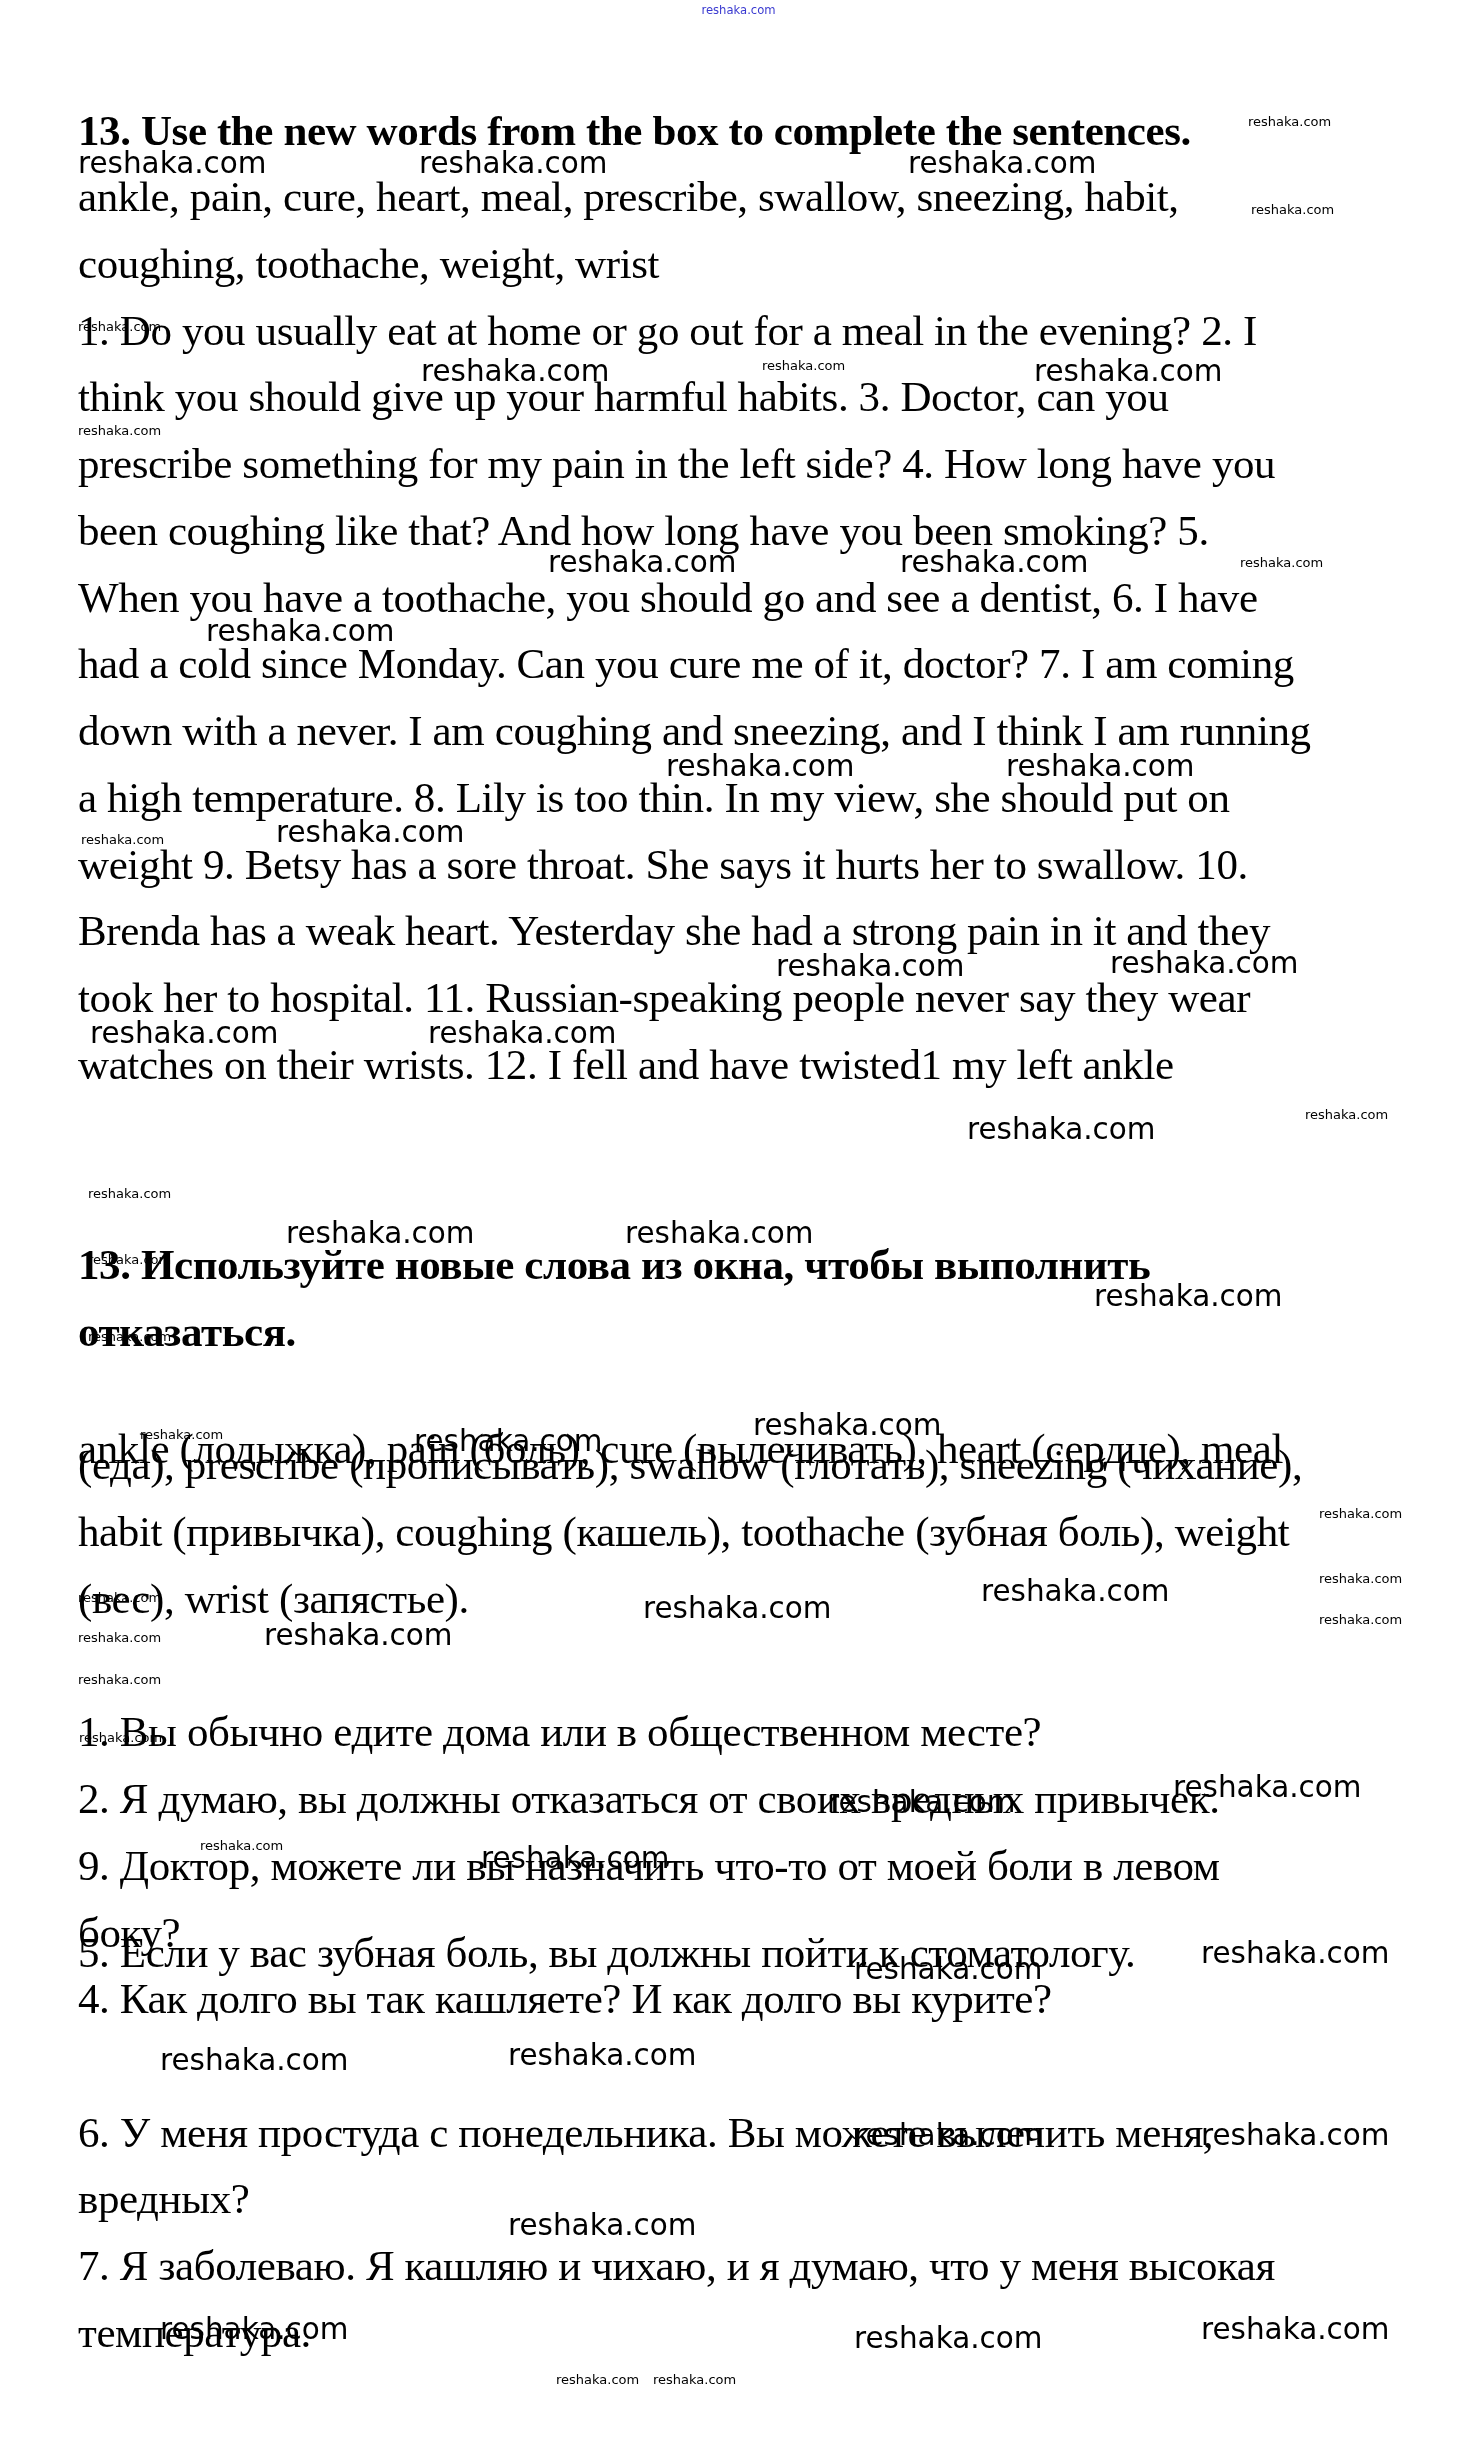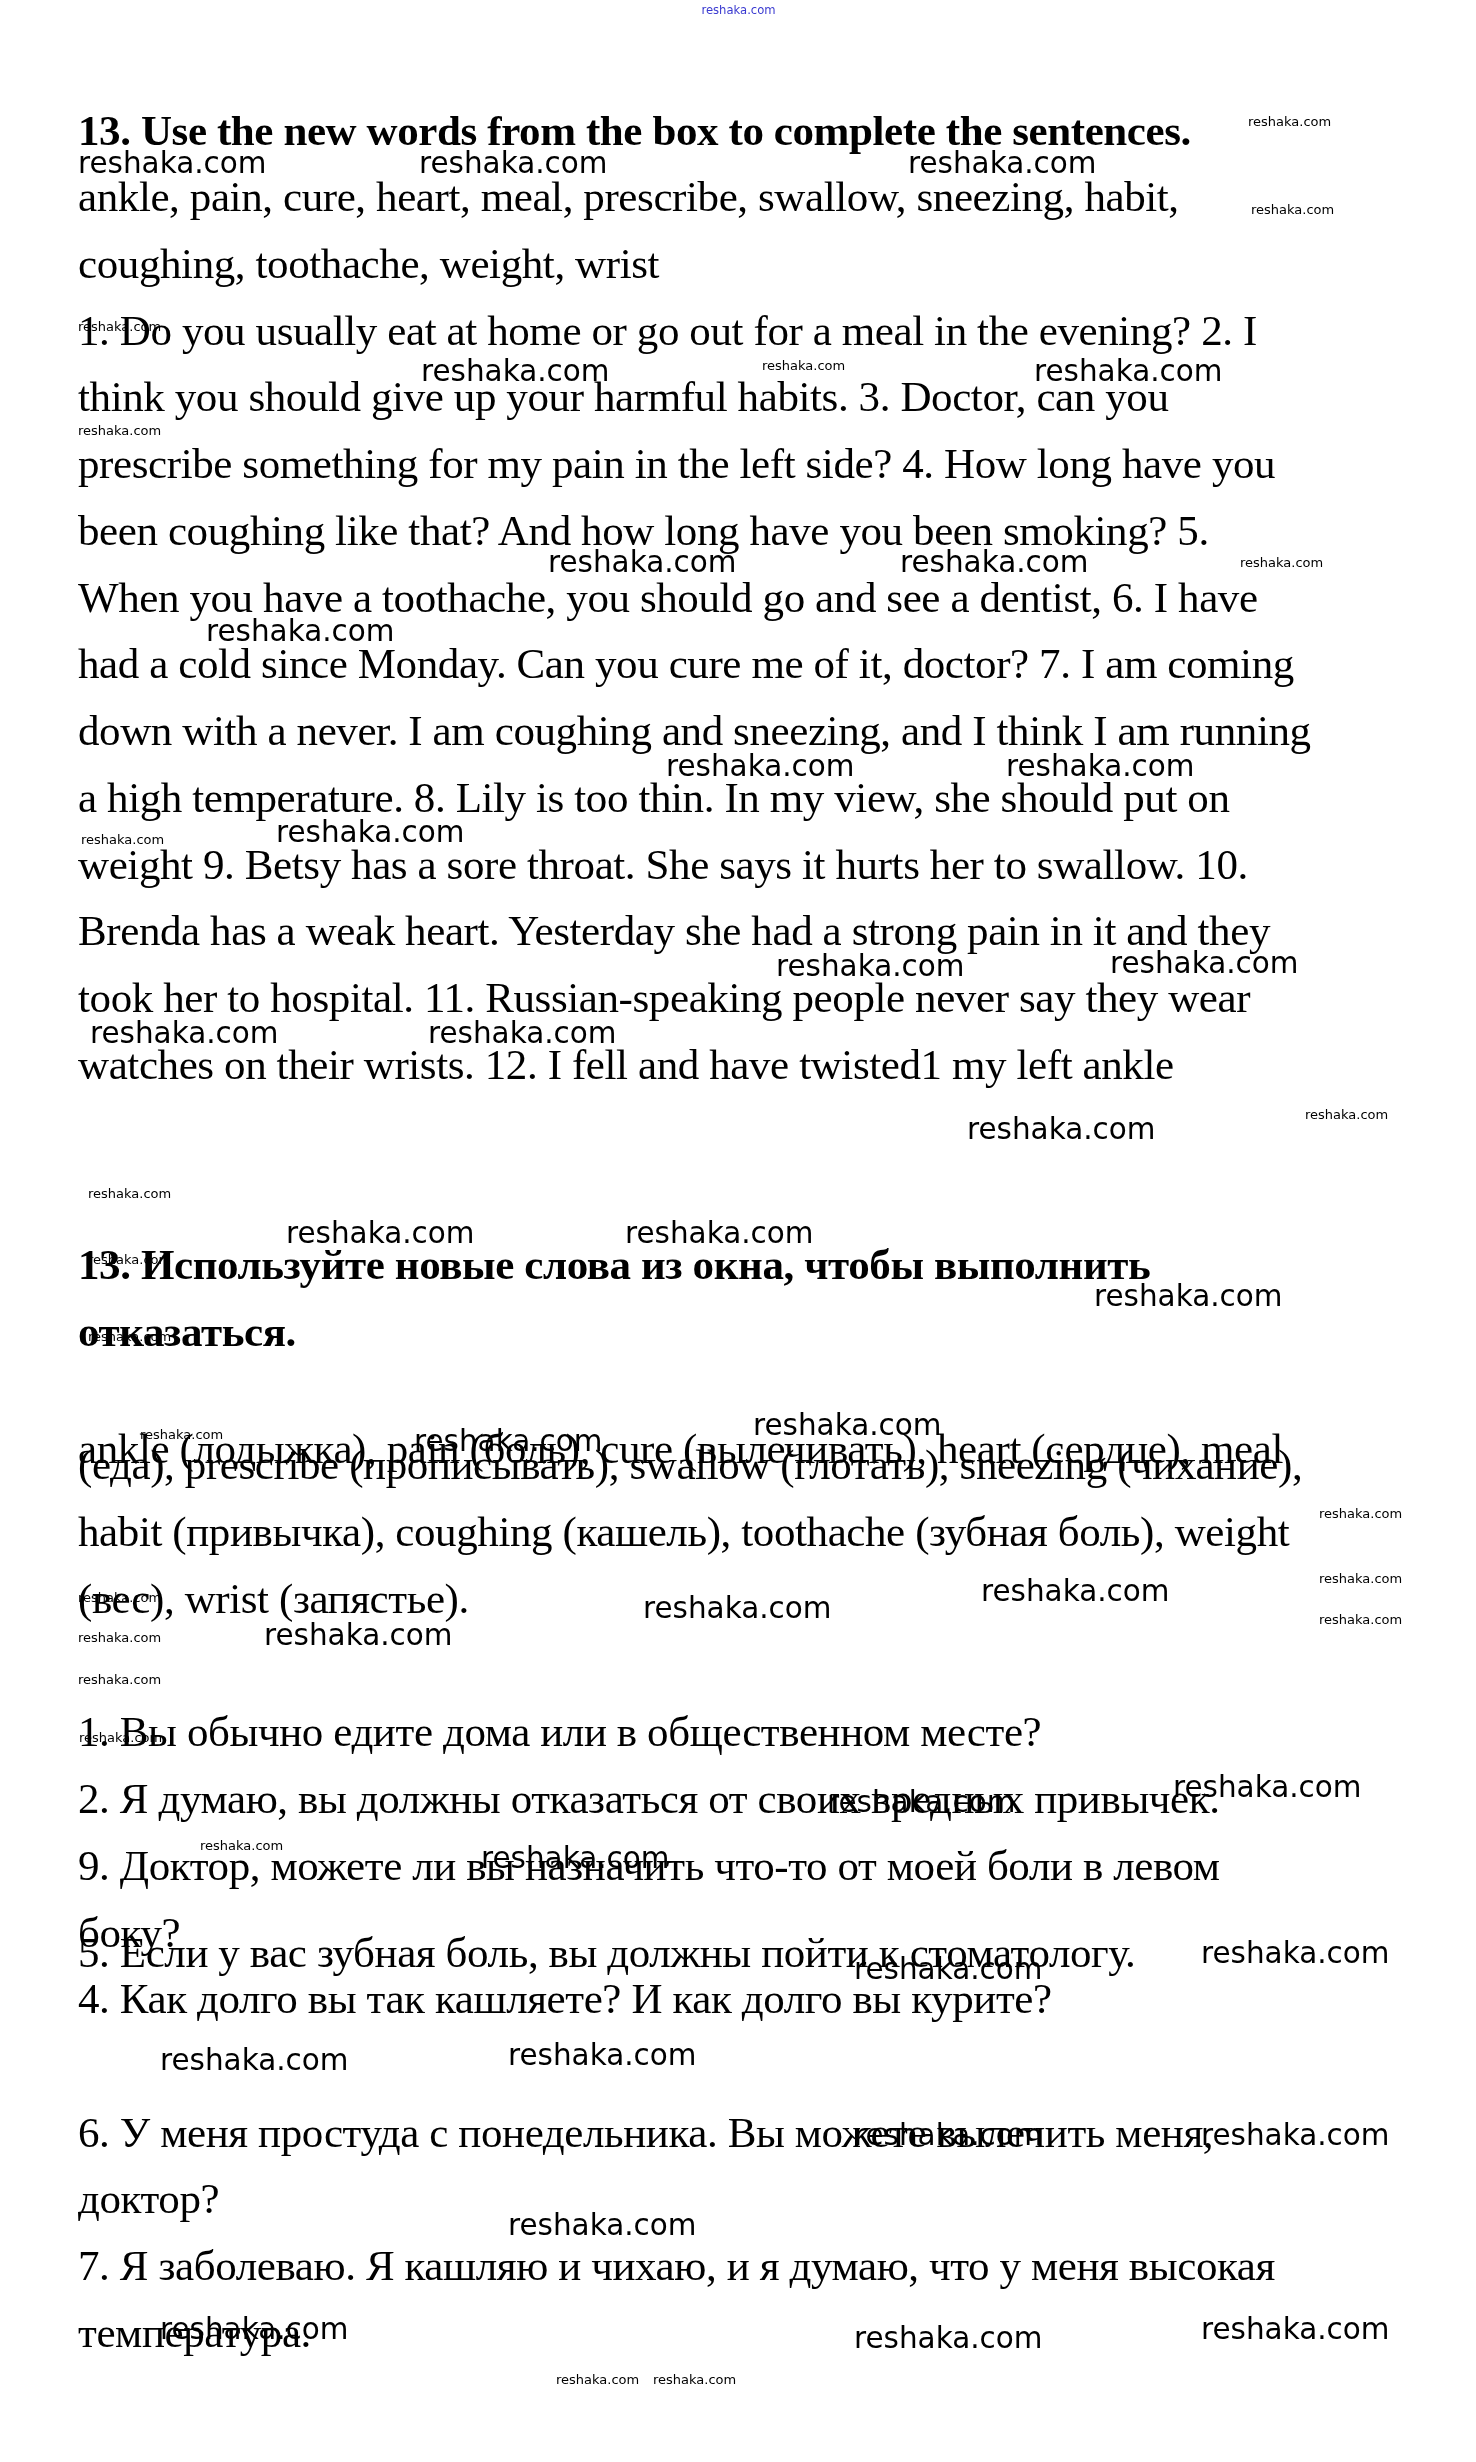--- a/index.html
+++ b/index.html
@@ -53,21 +53,21 @@
 <div class="line" style="top:1507px">habit (привычка), coughing (кашель), toothache (зубная боль), weight</div>
 <div class="line" style="top:1574px">(вес), wrist (запястье).</div>
 
 <div class="line" style="top:1707px">1. Вы обычно едите дома или в общественном месте?</div>
 <div class="line" style="top:1774px">2. Я думаю, вы должны отказаться от своих вредных привычек.</div>
 <div class="line" style="top:1841px">9. Доктор, можете ли вы назначить что-то от моей боли в левом</div>
 <div class="line" style="top:1908px">боку?</div>
 <div class="line" style="top:1974px">4. Как долго вы так кашляете? И как долго вы курите?</div>
 <div class="line" style="top:1928px">5. Если у вас зубная боль, вы должны пойти к стоматологу.</div>
 <div class="line" style="top:2108px">6. У меня простуда с понедельника. Вы можете вылечить меня,</div>
-<div class="line" style="top:2174px">доктор?</div>
+<div class="line" style="top:2174px">вредных?</div>
 <div class="line" style="top:2241px">7. Я заболеваю. Я кашляю и чихаю, и я думаю, что у меня высокая</div>
 <div class="line" style="top:2308px">температура.</div>
 
 <span class="wm small" style="left:1248px;top:115px">reshaka.com</span>
 <span class="wm big" style="left:78px;top:147px">reshaka.com</span>
 <span class="wm big" style="left:419px;top:147px">reshaka.com</span>
 <span class="wm big" style="left:908px;top:147px">reshaka.com</span>
 <span class="wm small" style="left:1251px;top:203px">reshaka.com</span>
 
 <span class="wm small" style="left:78px;top:320px">reshaka.com</span>

